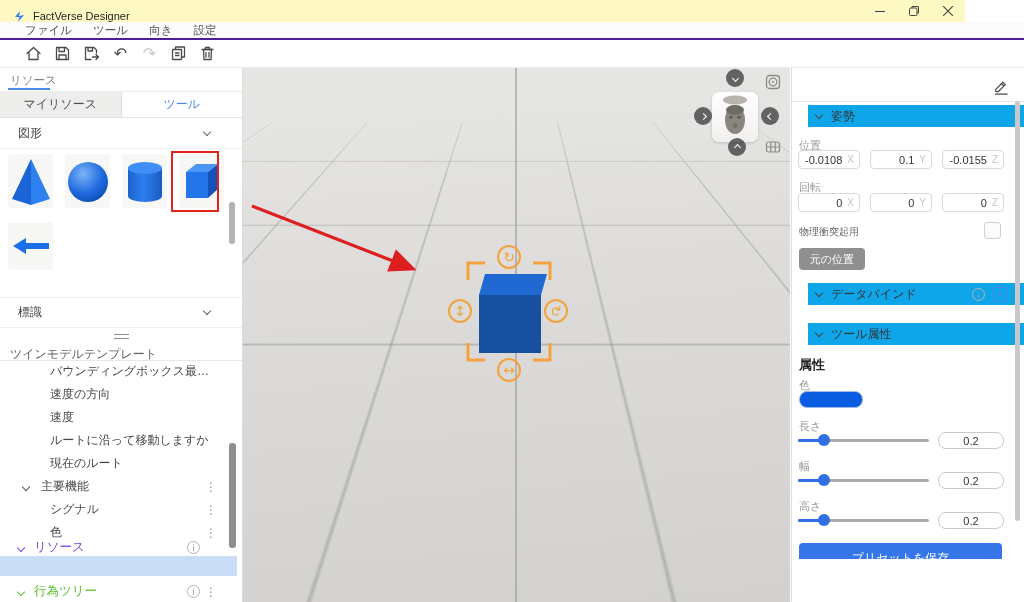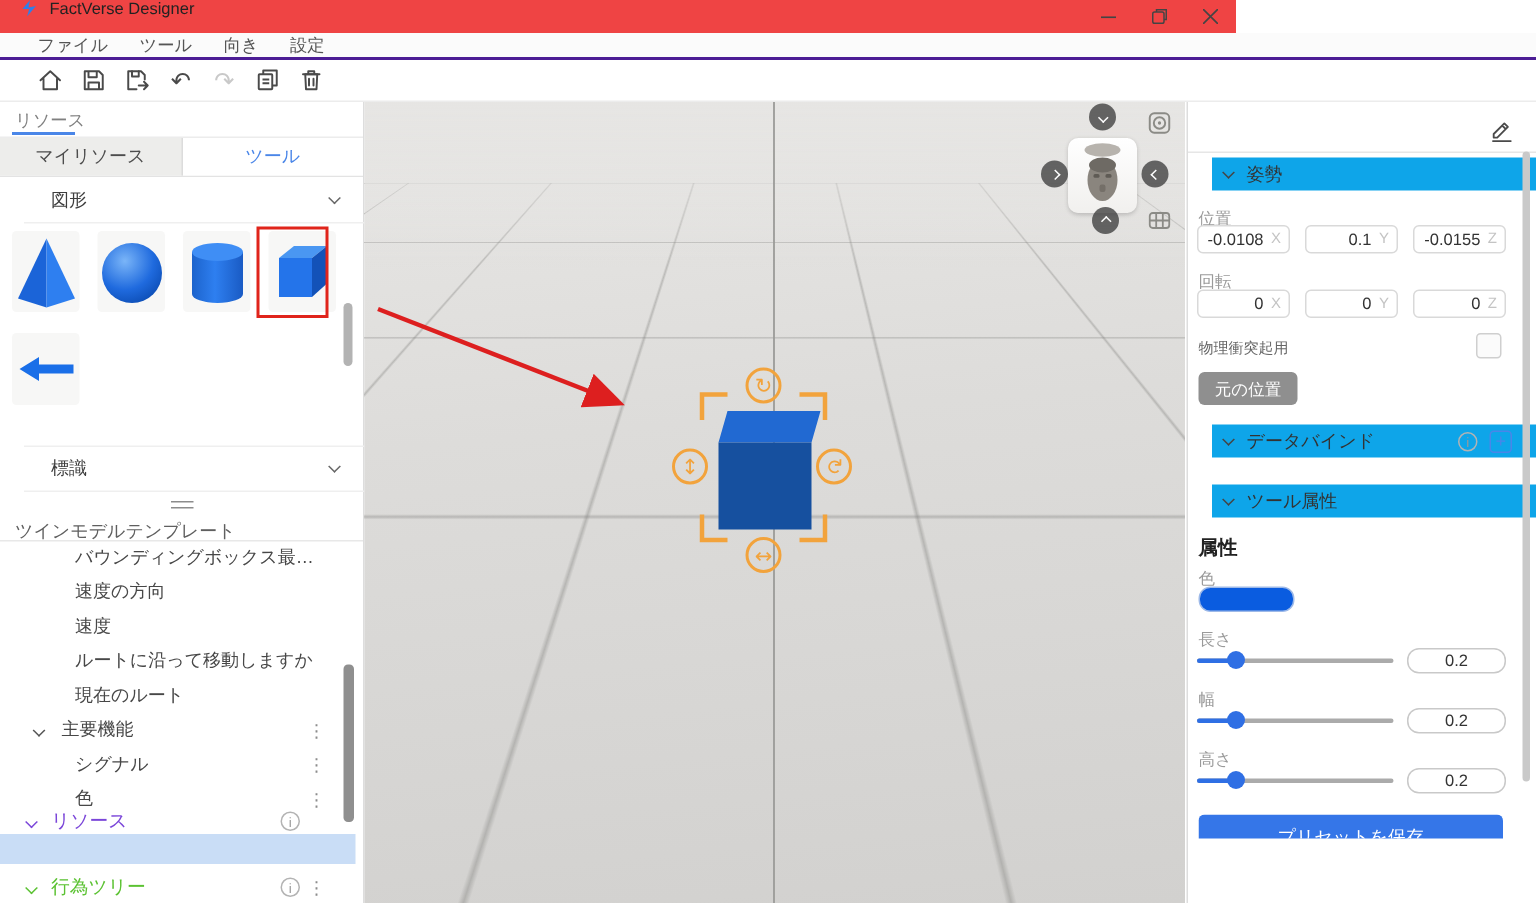--- a/index.html
+++ b/index.html
@@ -1,20 +1,20 @@
 <!DOCTYPE html>
 <html><head>
 <meta charset="utf-8">
 <style>
   * { box-sizing: border-box; margin: 0; padding: 0; }
   html,body { width:1024px; height:602px; overflow:hidden; }
   body { font-family:"Liberation Sans","DejaVu Sans",sans-serif; background:#fff; position:relative; font-size:12px; color:#333; }
 
   
-  .titlebar { position:absolute; left:0; top:0; width:824px; height:22px; background:#ef4444; display:flex; align-items:flex-start; }
+  .titlebar { position:absolute; left:0; top:0; width:965px; height:22px; background:#fef9c3; display:flex; align-items:flex-end; }
   .app-logo { width:11px; height:11px; margin-left:14px; }
   .app-title { font-size:11px; color:#222; margin-left:8px; }
   .win-btns { position:absolute; right:0; top:0; height:22px; display:flex; }
   .win-btn { width:34px; height:22px; display:flex; align-items:center; justify-content:center; }
   .win-btn svg { display:block; }
 
   
   .menubar { position:absolute; left:0; top:22px; width:1024px; height:18px; background:#fbfbfb; display:flex; align-items:center; gap:21px; padding-left:25px; border-bottom:2px solid #4c1d95; }
   .menu-item { font-size:11.5px; color:#555; cursor:default; }
 
@@ -26,21 +26,21 @@
 
   
   .sidebar { position:absolute; left:0; top:68px; width:243px; height:534px; background:#fff; border-right:1px solid #ddd; }
   .res-tab { position:absolute; left:10px; top:5px; font-size:11.5px; color:#808080; }
   .res-underline { position:absolute; left:8px; top:20px; width:42px; height:2px; background:#4a86e8; }
   .side-div1 { position:absolute; left:0; top:23px; width:242px; height:1px; background:#ececec; }
   .tabs { position:absolute; left:0; top:24px; width:242px; height:26px; display:flex; border-bottom:1px solid #e3e3e3; }
   .tab { flex:1; display:flex; align-items:center; justify-content:center; font-size:12px; }
   .tab.inactive { background:#ededeb; color:#4d4d4d; border-right:1px solid #dcdcdc; }
   .tab.active { background:#fff; color:#4a86e8; }
-  .sec-head { position:absolute; left:0; width:242px; height:31px; border-bottom:1px solid #efefef; display:flex; align-items:center;margin-left:16px; }
+  .sec-head { position:absolute; left:0; width:242px; height:31px; border-bottom:1px solid #efefef; display:flex; align-items:center; }
   .sec-head .lbl { margin-left:18px; font-size:12px; color:#3d3d3d; }
   .chev { display:inline-block; width:6px; height:6px; border-right:1.4px solid currentColor; border-bottom:1.4px solid currentColor; transform:rotate(45deg); }
   .sec-head .chev { position:absolute; right:32px; color:#666; margin-top:-3px; }
   .tile { position:absolute; width:45px; height:54px; background:#f7f7f6; border-radius:3px; display:flex; align-items:center; justify-content:center; }
   .red-box { position:absolute; left:171px; top:83px; width:48px; height:61px; border:2px solid #e0241b; pointer-events:none; }
   .drag-handle { position:absolute; left:114px; top:266px; width:15px; height:5px; border-top:1.5px solid #8c8c8c; border-bottom:1.5px solid #8c8c8c; }
   .tpl-title { position:absolute; left:10px; top:278px; font-size:12px; color:#5f5f5f; }
   .tpl-divider { position:absolute; left:0; top:292px; width:242px; height:1px; background:#e8e8e8; }
   .tpl-row { position:absolute; left:0; width:237px; height:23px; display:flex; align-items:center; font-size:12px; color:#474747; }
   .tpl-row .ind1 { margin-left:50px; white-space:nowrap; overflow:hidden; }

